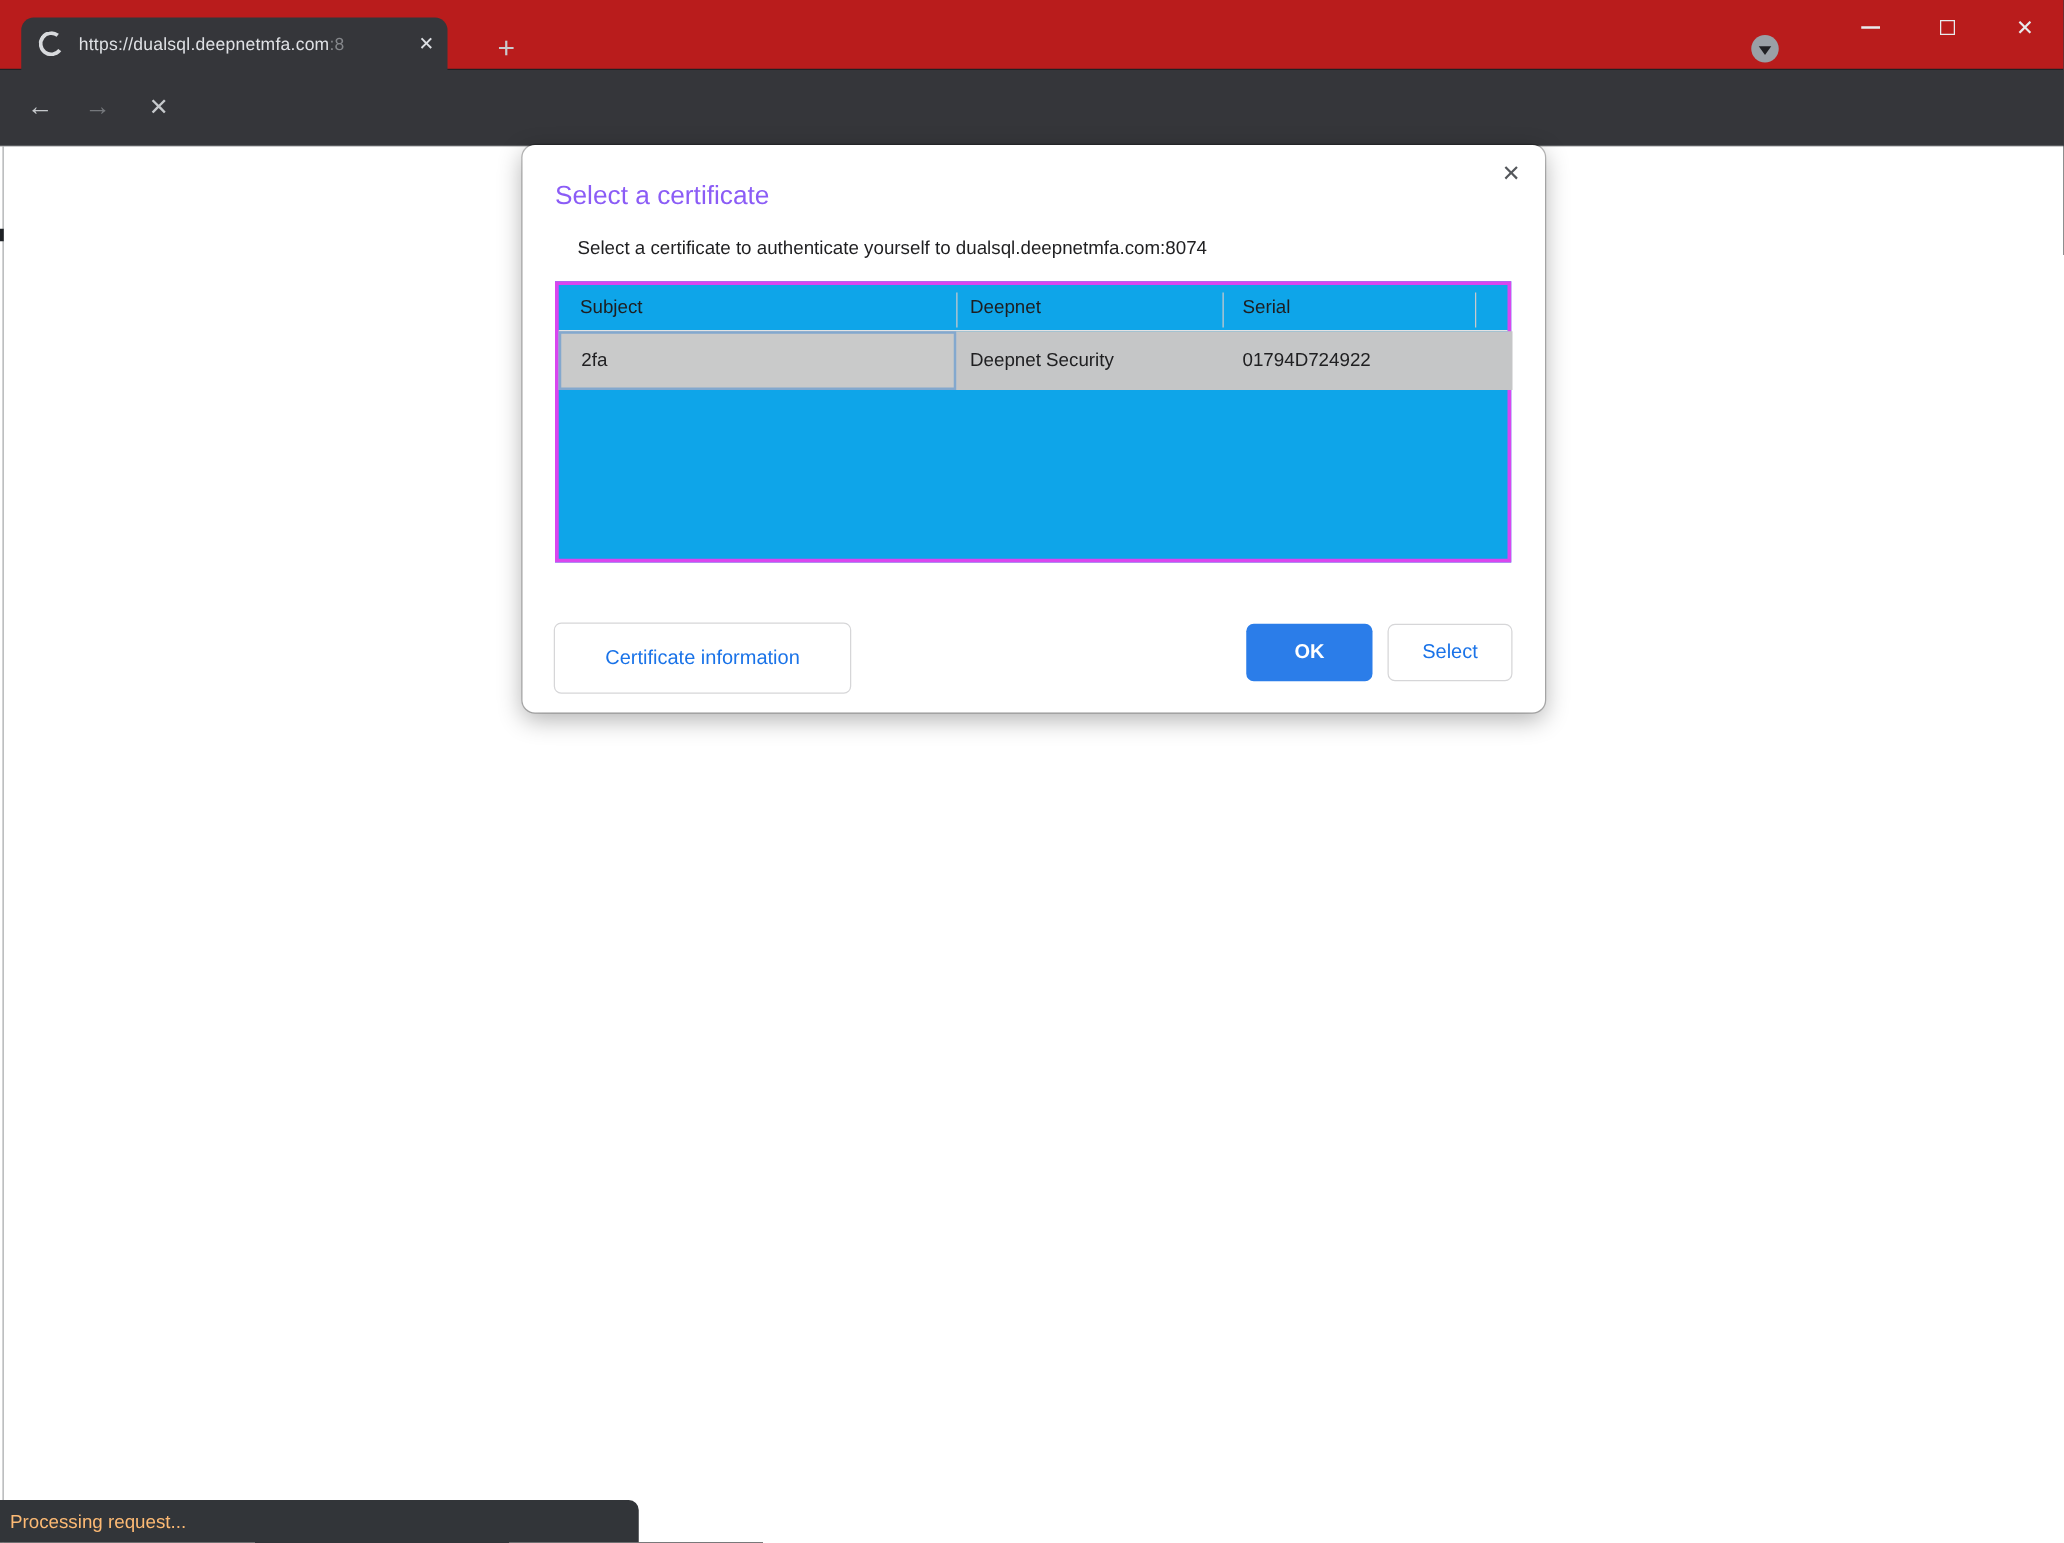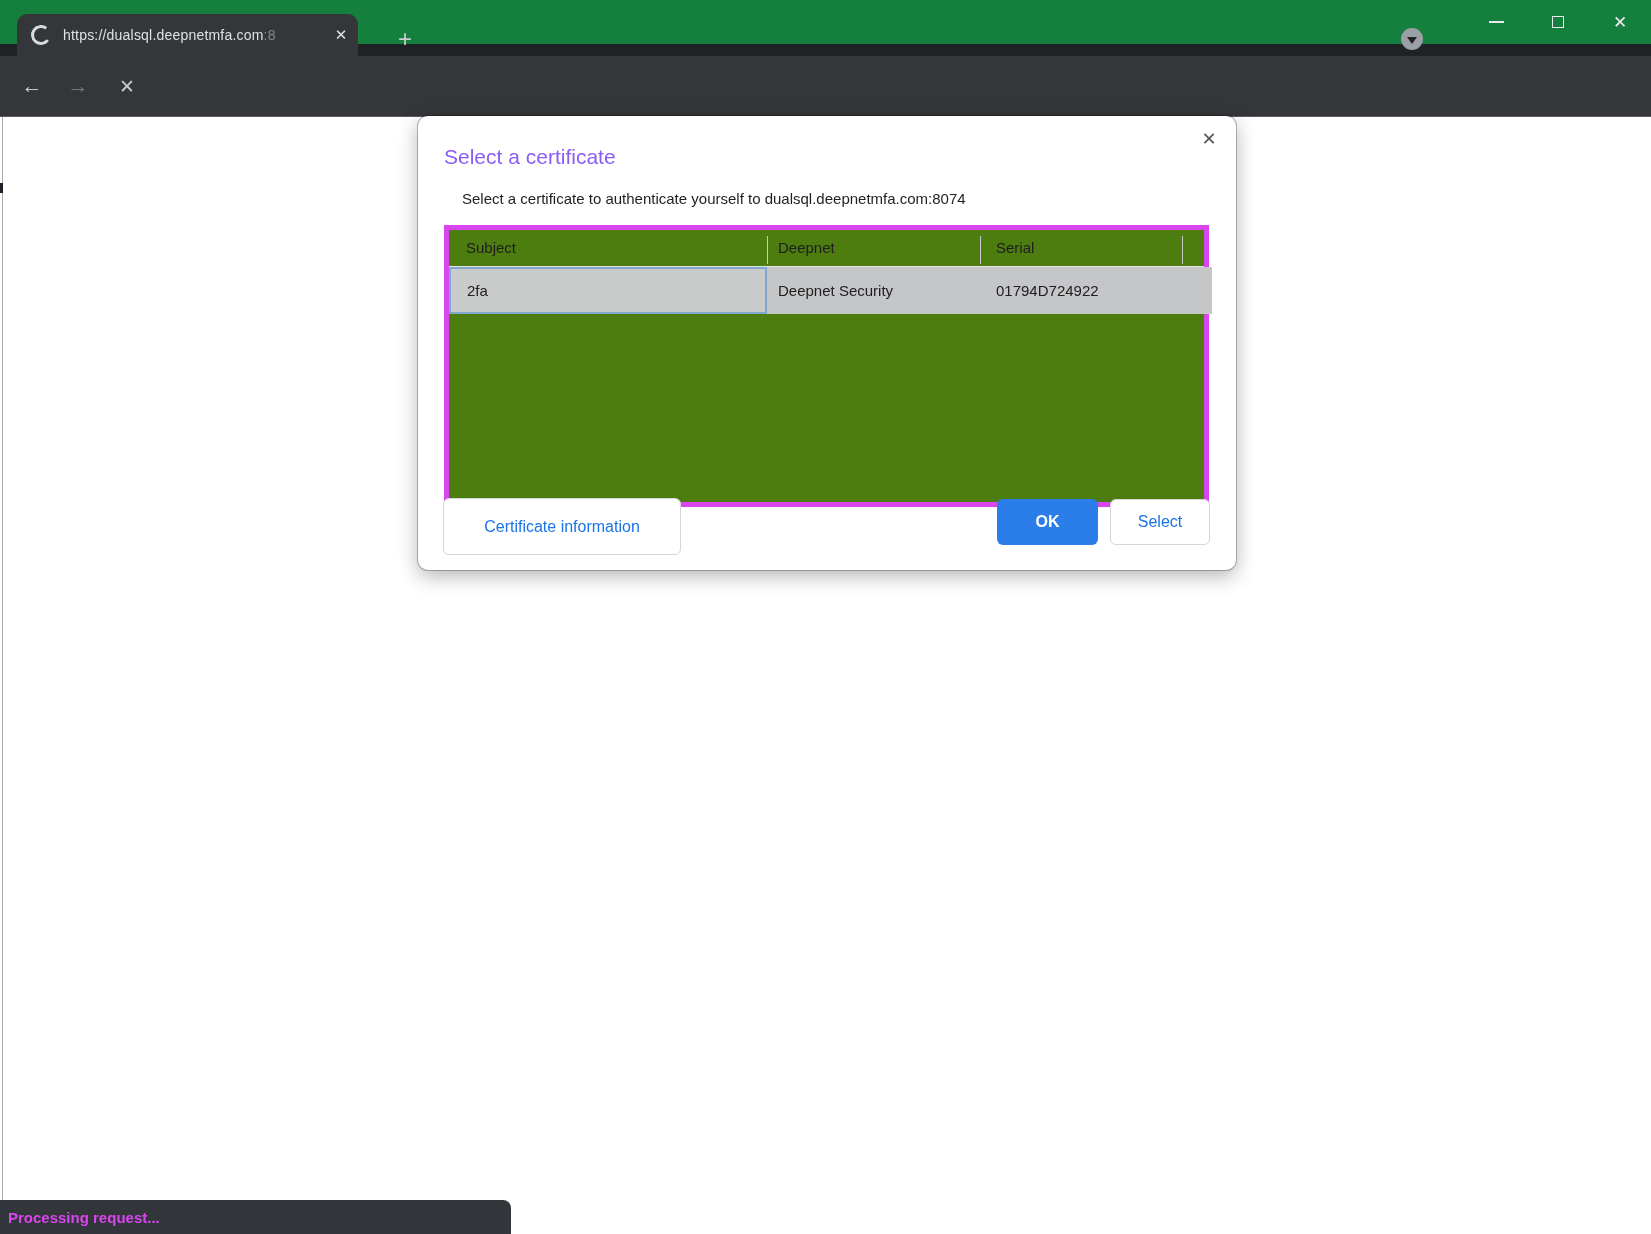--- a/index.html
+++ b/index.html
@@ -2,21 +2,21 @@
 <html><head>
 <meta charset="utf-8">
 <style>
   * { margin:0; padding:0; box-sizing:border-box; }
   html,body { background:#555; }
   body { font-family:"Liberation Sans", sans-serif; }
   .screen { position:relative; width:1651px; height:1234px; overflow:hidden;
             background:#202124; margin:0 auto; }
 
   
-  .tabstrip { position:absolute; left:0; top:0; width:1651px; height:44px; background:#15803d; }
+  .tabstrip { position:absolute; left:0; top:0; width:1651px; height:55px; background:#b91c1c; }
   .tab { position:absolute; left:17px; top:14px; width:341px; height:42px;
          background:#35363a; border-radius:10px 10px 0 0; display:flex; align-items:center; }
   .spinner { width:20px; height:20px; border-radius:50%; margin-left:14px; flex:0 0 auto;
              border:3px solid #d8dadd; border-right-color:transparent; transform:rotate(-8deg); }
   .tab-title { margin-left:12px; width:258px; overflow:hidden; white-space:nowrap;
                font-size:14px; color:#dfe1e5; letter-spacing:.2px; }
   .tab-title .dim { color:#85878b; }
   .tab-close { position:absolute; right:6px; top:50%; transform:translateY(-50%);
                width:22px; height:22px; display:flex; align-items:center; justify-content:center;
                color:#dfe1e5; font-size:15px; cursor:pointer; }
@@ -67,43 +67,43 @@
   
   .dialog { position:absolute; left:418px; top:116px; width:818px; height:454px;
             background:#fff; border-radius:10px;
             box-shadow:0 0 0 1px rgba(0,0,0,.25), 0 6px 20px rgba(0,0,0,.30); }
   .dlg-close { position:absolute; right:14px; top:10px; width:26px; height:26px;
                display:flex; align-items:center; justify-content:center;
                color:#54575b; font-size:18px; cursor:pointer; }
   .dlg-title { position:absolute; left:26px; top:29px; font-size:21px; color:#8b5cf6; }
   .dlg-desc { position:absolute; left:44px; top:74px; font-size:15px; color:#1f1f21; }
 
-  .cert-table { position:absolute; left:26px; top:109px; width:765px; height:282px;
-                border:5px solid #d946ef; background:#4d7c0f; }
+  .cert-table { position:absolute; left:26px; top:109px; width:765px; height:225px;
+                border:3px solid #d946ef; background:#0ea5e9; }
   .th-label { position:absolute; top:0; height:36px; line-height:36px; font-size:15px; color:#1e1e20; }
   .th-sep { position:absolute; top:6px; width:1px; height:28px; background:#c9c9cb; }
   .head-border { position:absolute; left:0; top:36px; width:100%; height:1px; background:#e3e3e5; }
   .cert-row { position:absolute; left:0; top:37px; width:763px; height:47px; background:#c5c6c7; cursor:pointer; }
   .cell-subject { position:absolute; left:0; top:0; width:318px; height:47px;
                   border:2px solid #83a8ce; background:#c9caca; }
   .cell-text { position:absolute; top:0; height:47px; line-height:47px; font-size:15px; color:#202022; }
 
   .btn { position:absolute; display:flex; align-items:center; justify-content:center;
          border-radius:6px; font-size:16px; cursor:pointer; }
   .btn-outline { background:#fff; border:1px solid #d6d6d8; color:#1a73e8; }
   .btn-fill { background:#2b7de9; color:#fff; font-weight:bold; }
   .btn-info { left:25px; top:382px; width:238px; height:57px; }
   .btn-ok { left:579px; top:383px; width:101px; height:46px; }
   .btn-cancel { left:692px; top:383px; width:100px; height:46px; }
 
   
   .status-bubble { position:absolute; left:0; top:1200px; width:511px; height:34px;
                    background:#323539; border-radius:0 8px 0 0;
                    display:flex; align-items:center; }
-  .status-text { margin-left:8px; font-size:15px; color:#d946ef;font-weight:bold; }
+  .status-text { margin-left:8px; font-size:15px; color:#fdba74; }
 </style>
 </head>
 <body>
 
 <div class="screen">
 
   <div class="tabstrip">
     <div class="tab">
       <div class="spinner"></div>
       <div class="tab-title"><span>https://dualsql.deepnetmfa.com</span><span class="dim">:8</span></div>

